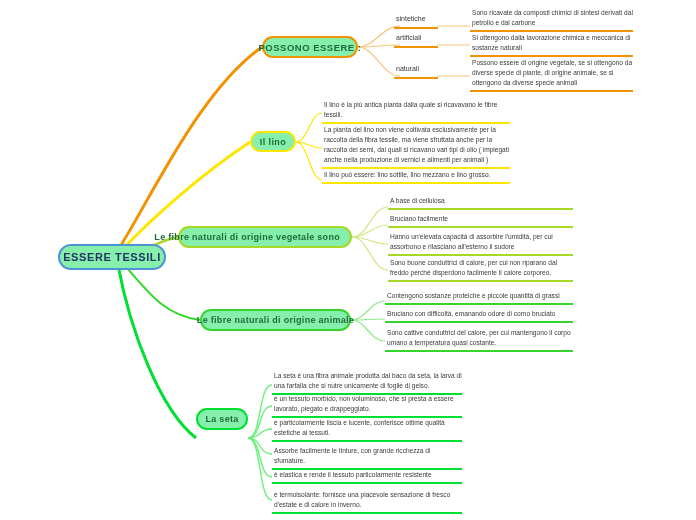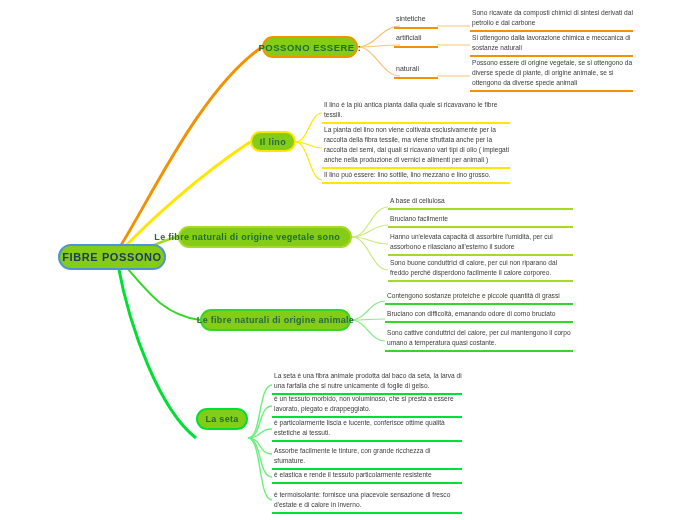--- a/index.html
+++ b/index.html
@@ -24,21 +24,21 @@
     position: absolute;
     left: 0; top: 0;
     width: 696px;
     height: 520px;
     pointer-events: none;
   }
   .node {
     position: absolute;
     box-sizing: border-box;
     border-radius: 14px;
-    background: #84cc16;
+    background: #86efac;
     display: flex;
     align-items: center;
     justify-content: center;
     font-weight: bold;
     white-space: nowrap;
     letter-spacing: 0.2px;
   }
   .node-root {
     border: 2px solid #4d94d6;
     color: #1f3864;
@@ -141,21 +141,21 @@
 
     <path d="M 248 438 C 262 438 258 385 272 385" stroke="#6bf07e" stroke-width="1.4" fill="none"></path>
     <path d="M 248 438 C 262 438 258 406 272 406" stroke="#6bf07e" stroke-width="1.4" fill="none"></path>
     <path d="M 248 438 C 262 438 258 429 272 429" stroke="#6bf07e" stroke-width="1.4" fill="none"></path>
     <path d="M 248 438 C 262 438 258 454 272 454" stroke="#6bf07e" stroke-width="1.4" fill="none"></path>
     <path d="M 248 438 C 262 438 258 477 272 477" stroke="#6bf07e" stroke-width="1.4" fill="none"></path>
     <path d="M 248 438 C 262 438 258 500 272 500" stroke="#6bf07e" stroke-width="1.4" fill="none"></path>
   </svg>
 
   <div class="node node-root" style="left:58px; top:244px; width:108px; height:26px;">
-    <span>FIBRE POSSONO</span>
+    <span>ESSERE TESSILI</span>
   </div>
 
   <div class="node node-orange" style="left:262px; top:36px; width:96px; height:22px;">
     <span>POSSONO ESSERE :</span>
   </div>
 
   <div class="leaf label bb-orange" style="left:394px; top:14px; width:44px;">sintetiche</div>
   <div class="leaf bb-orange" style="left:470px; top:8px; width:163px;">Sono ricavate da composti chimici di sintesi derivati dal petrolio e dal carbone</div>
 
   <div class="leaf label bb-orange" style="left:394px; top:33px; width:44px;">artificiali</div>

